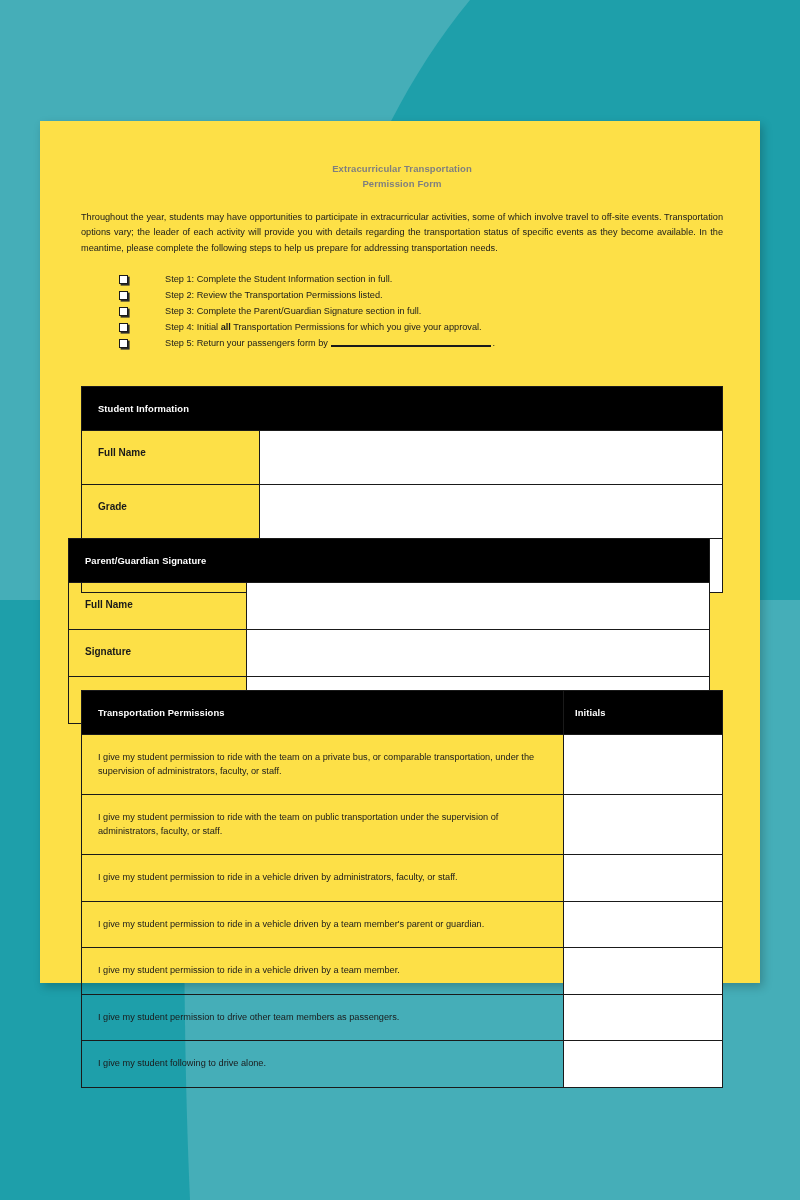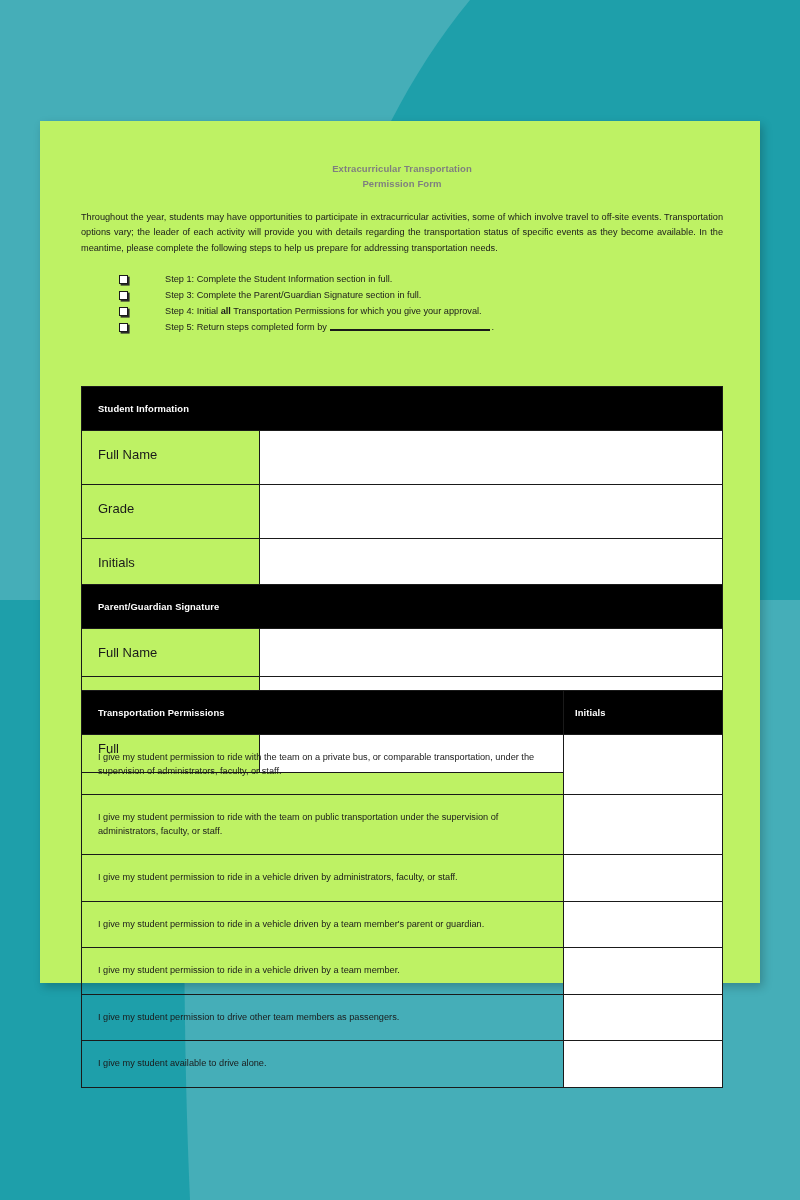--- a/index.html
+++ b/index.html
@@ -41,21 +41,21 @@
     overflow: hidden;
   }
 
   
   .page {
     position: absolute;
     left: 40px;
     top: 121px;
     width: 720px;
     height: 862px;
-    background: #bef264;
+    background: #fde047;
     box-shadow: 3px 4px 9px rgba(0,0,0,0.22);
   }
 
   .page-inner {
     position: absolute;
     left: 41px;
     top: 40px;
     width: 642px;
   }
 
@@ -144,28 +144,29 @@
     font-weight: bold;
     text-align: left;
     padding: 6px 0 11px 8px;
     border: 1.1px solid #000000;
     letter-spacing: 0.1px;
   }
   .tbl-header th.initials-head {
     padding-left: 11px;
   }
   td.label-cell {
-    font-size: 13px;
+    font-size: 10px;
     color: #1a1a1a;
     padding: 6px 0 6px 7px;
+    font-weight: bold;
   }
   td.value-cell { background: #fff; }
 
   .t-student { position: absolute; left: 41px; top: 265px; }
-  .t-parent  { position: absolute; left: 41px; top: 417px; margin-top: 46px; }
+  .t-parent  { position: absolute; left: 28px; top: 417px; }
   .t-perm    { position: absolute; left: 41px; top: 569px; }
 
   .t-student td.label-cell,
   .t-student td.value-cell { height: 21px; }
   .t-parent td.label-cell,
   .t-parent td.value-cell { height: 14px; }
 
   td.perm-cell {
     font-size: 9.2px;
     color: #1a1a1a;
@@ -206,40 +207,46 @@
 
       <div class="steps">
 
         <div class="step-row">
           <span class="step-box">
               <span class="boxglyph"></span>
             </span>
           <span class="step-text"><span>Step 1: Complete the Student Information section in full.</span></span>
         </div>
 
+        <div class="step-row">
+          <span class="step-box">
+              <span class="boxglyph"></span>
+            </span>
+          <span class="step-text"><span>Step 2: Review the Transportation Permissions listed.</span></span>
+        </div>
 
         <div class="step-row">
           <span class="step-box">
               <span class="boxglyph"></span>
             </span>
           <span class="step-text"><span>Step 3: Complete the Parent/Guardian Signature section in full.</span></span>
         </div>
 
         <div class="step-row">
           <span class="step-box">
               <span class="boxglyph"></span>
             </span>
           <span class="step-text"><span>Step 4: Initial </span><b>all</b><span> Transportation Permissions for which you give your approval.</span></span>
         </div>
 
         <div class="step-row">
           <span class="step-box">
               <span class="boxglyph"></span>
             </span>
-          <span class="step-text"><span>Step 5: Return steps completed form by </span><span class="blank-line"></span><span>.</span></span>
+          <span class="step-text"><span>Step 5: Return your passengers form by </span><span class="blank-line"></span><span>.</span></span>
         </div>
 
       </div>
     </div>
 
     <table class="form-table t-student">
       <colgroup>
           <col style="width:178px">
           <col style="width:463px">
         </colgroup>
@@ -314,20 +321,20 @@
       </tr>
       <tr>
         <td class="perm-cell">I give my student permission to ride in a vehicle driven by a team member.</td>
         <td class="initials-cell"></td>
       </tr>
       <tr>
         <td class="perm-cell">I give my student permission to drive other team members as passengers.</td>
         <td class="initials-cell"></td>
       </tr>
       <tr>
-        <td class="perm-cell">I give my student available to drive alone.</td>
+        <td class="perm-cell">I give my student following to drive alone.</td>
         <td class="initials-cell"></td>
       </tr>
     </tbody>
       </table>
 
   </div>
 </div>
 
 </body></html>

